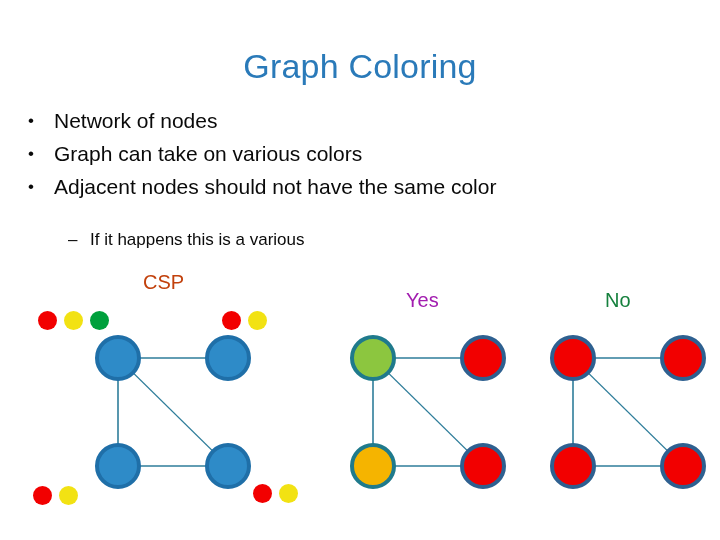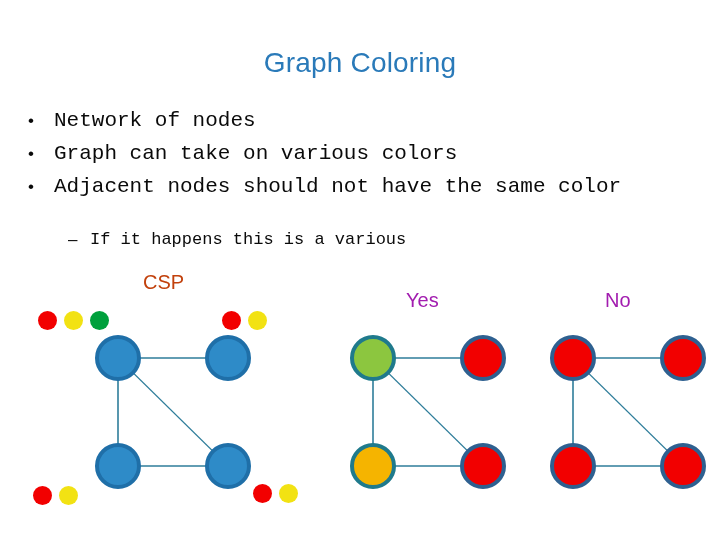--- a/index.html
+++ b/index.html
@@ -16,21 +16,21 @@
     color: #000000;
   }
 
   
   #slide-title {
     position: absolute;
     left: 0;
     top: 48px;
     width: 720px;
     text-align: center;
-    font-size: 28px;
+    font-size: 34px;
     font-weight: 400;
     color: #2a7ab9;
     letter-spacing: 0.2px;
     line-height: 1.1;
   }
 
   
   #bullet-list {
     position: absolute;
     left: 28px;
@@ -45,21 +45,21 @@
     color: #0a0a0a;
     margin-bottom: 2px;
   }
   .bullet-glyph {
     width: 26px;
     flex: 0 0 26px;
     text-align: left;
     font-size: 17px;
     line-height: 31px;
   }
-  .bullet-text { flex: 1 1 auto; font-family: Liberation Mono, monospace; }
+  .bullet-text { flex: 1 1 auto; }
 
   
   #sub-bullet-row {
     position: absolute;
     left: 68px;
     top: 228px;
     display: flex;
     align-items: flex-start;
     font-size: 17px;
     line-height: 24px;
@@ -152,21 +152,21 @@
 
 <div id="sub-bullet-row">
   <span class="bullet-glyph">–</span>
   <span class="bullet-text">If it happens this is a various</span>
 </div>
 
 <div class="caption" id="caption-csp" style="color: #c2410c;">CSP</div>
 
 <div class="caption" id="caption-yes" style="color: #a21caf;">Yes</div>
 
-<div class="caption" id="caption-no" style="color: #a21caf;">No</div>
+<div class="caption" id="caption-no" style="color: #15803d;">No</div>
 
 <div class="swatch-group" id="swatches-top-left">
     <span class="swatch" style="background: rgb(242, 0, 0);"></span>
     <span class="swatch" style="background: rgb(242, 226, 19);"></span>
     <span class="swatch" style="background: rgb(0, 160, 60);"></span>
   </div>
 
 <div class="swatch-group" id="swatches-top-right">
     <span class="swatch" style="background: rgb(242, 0, 0);"></span>
     <span class="swatch" style="background: rgb(242, 226, 19);"></span>

